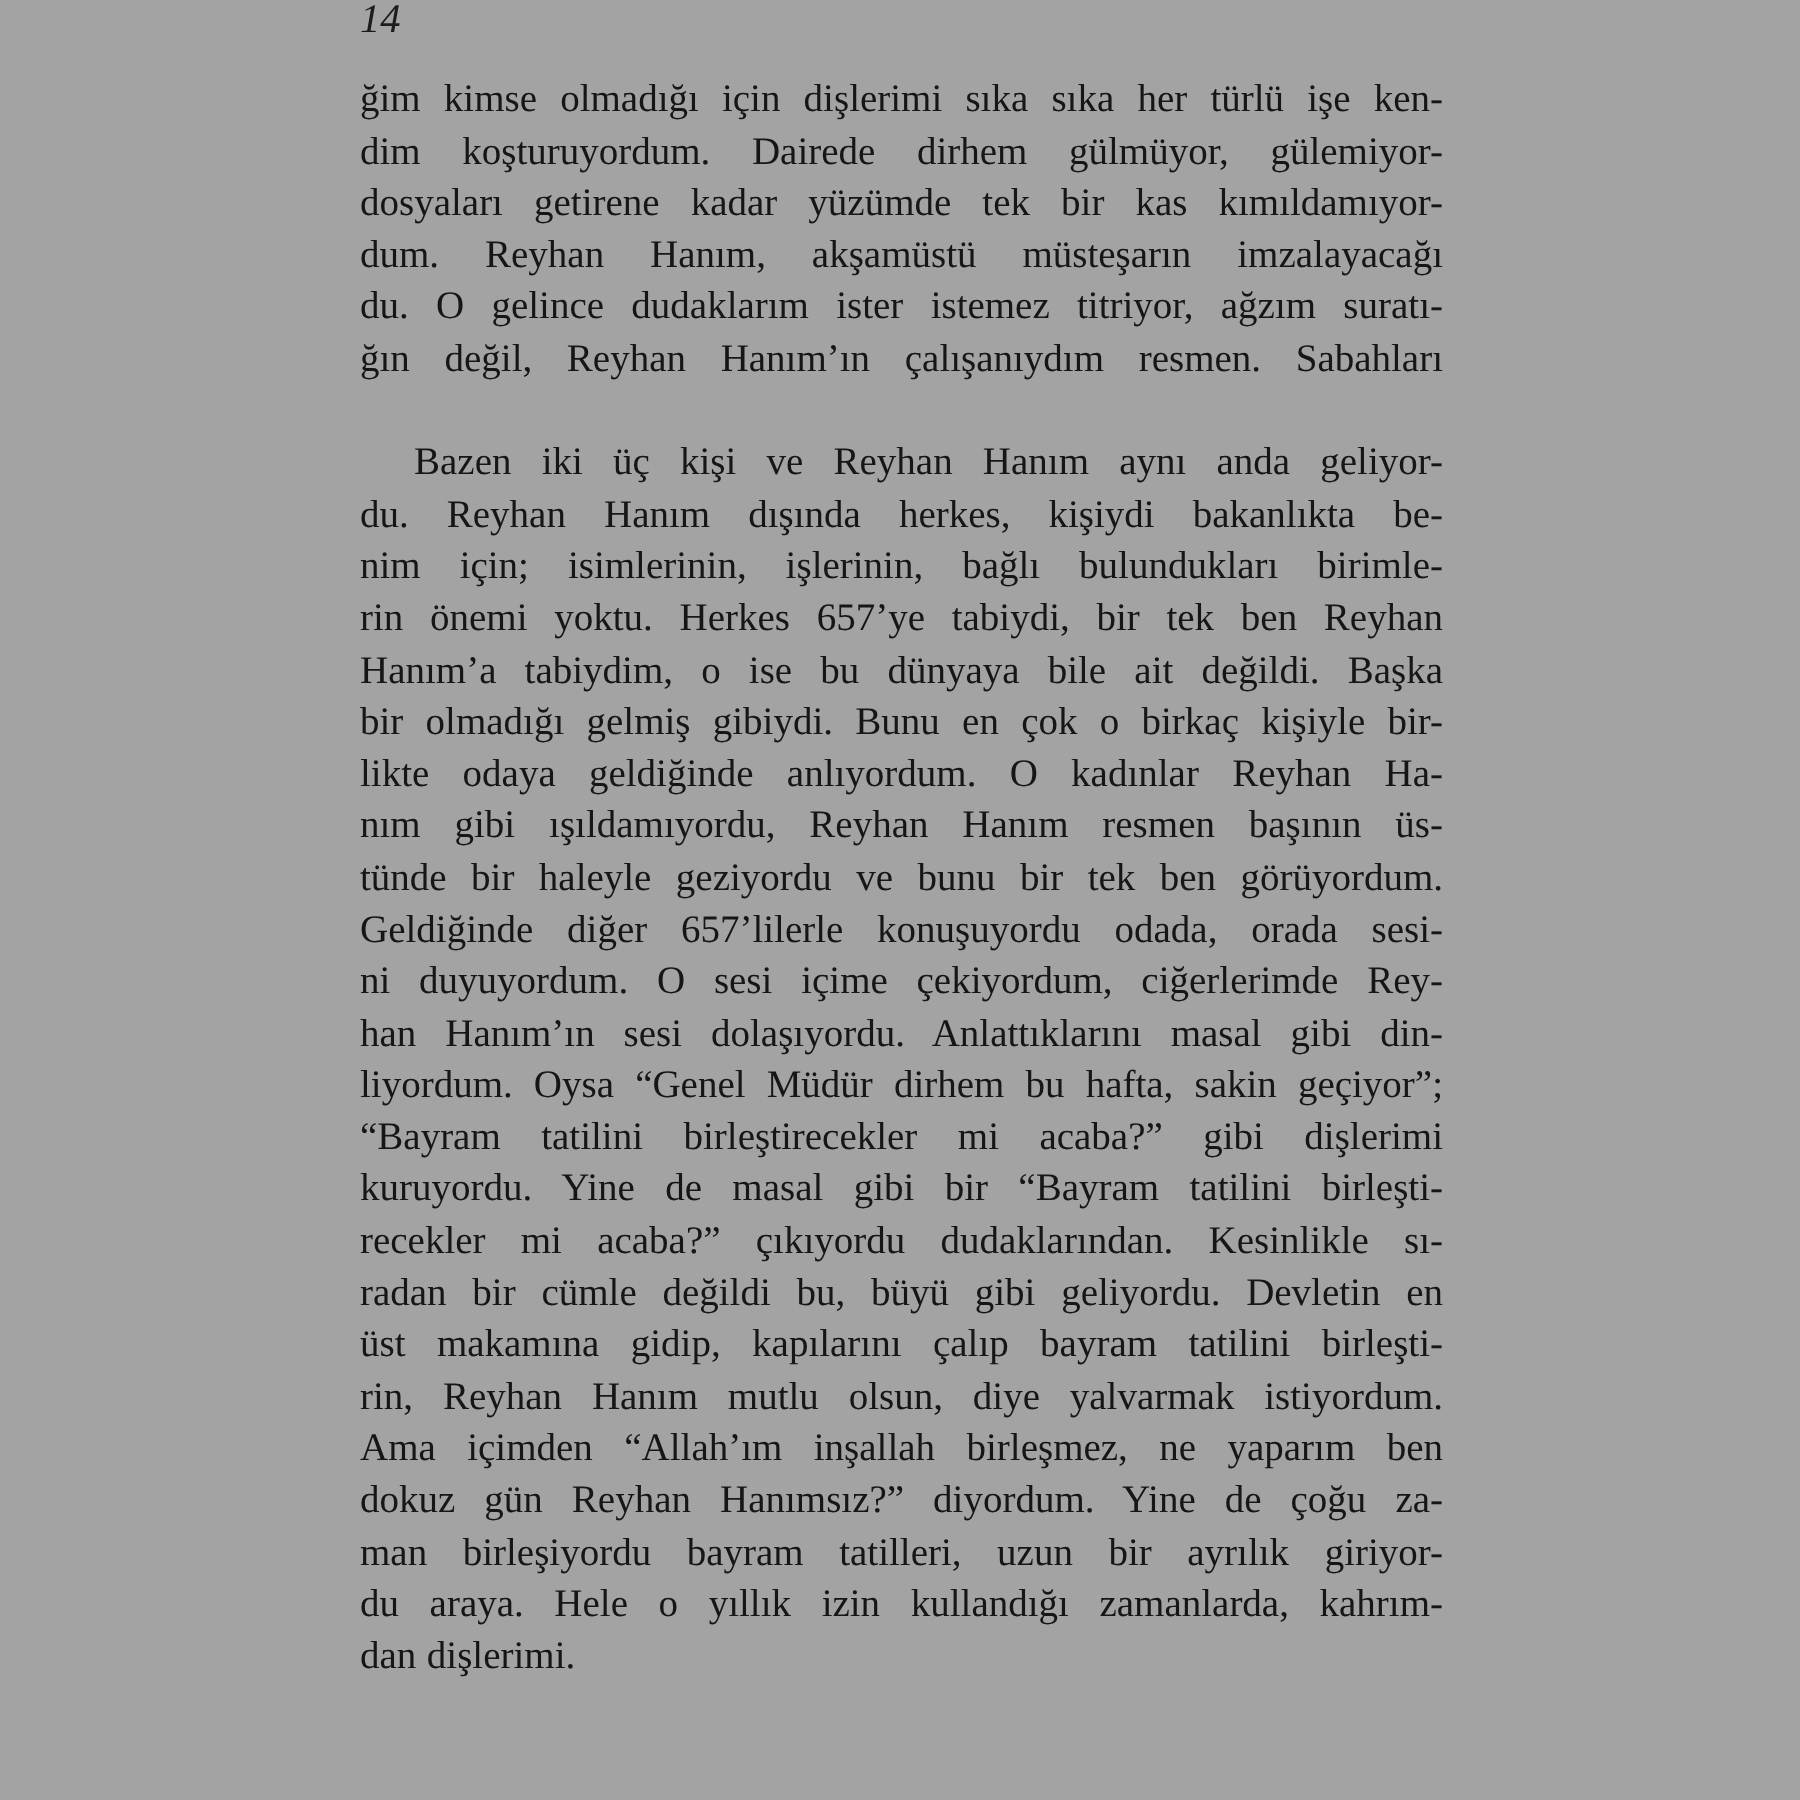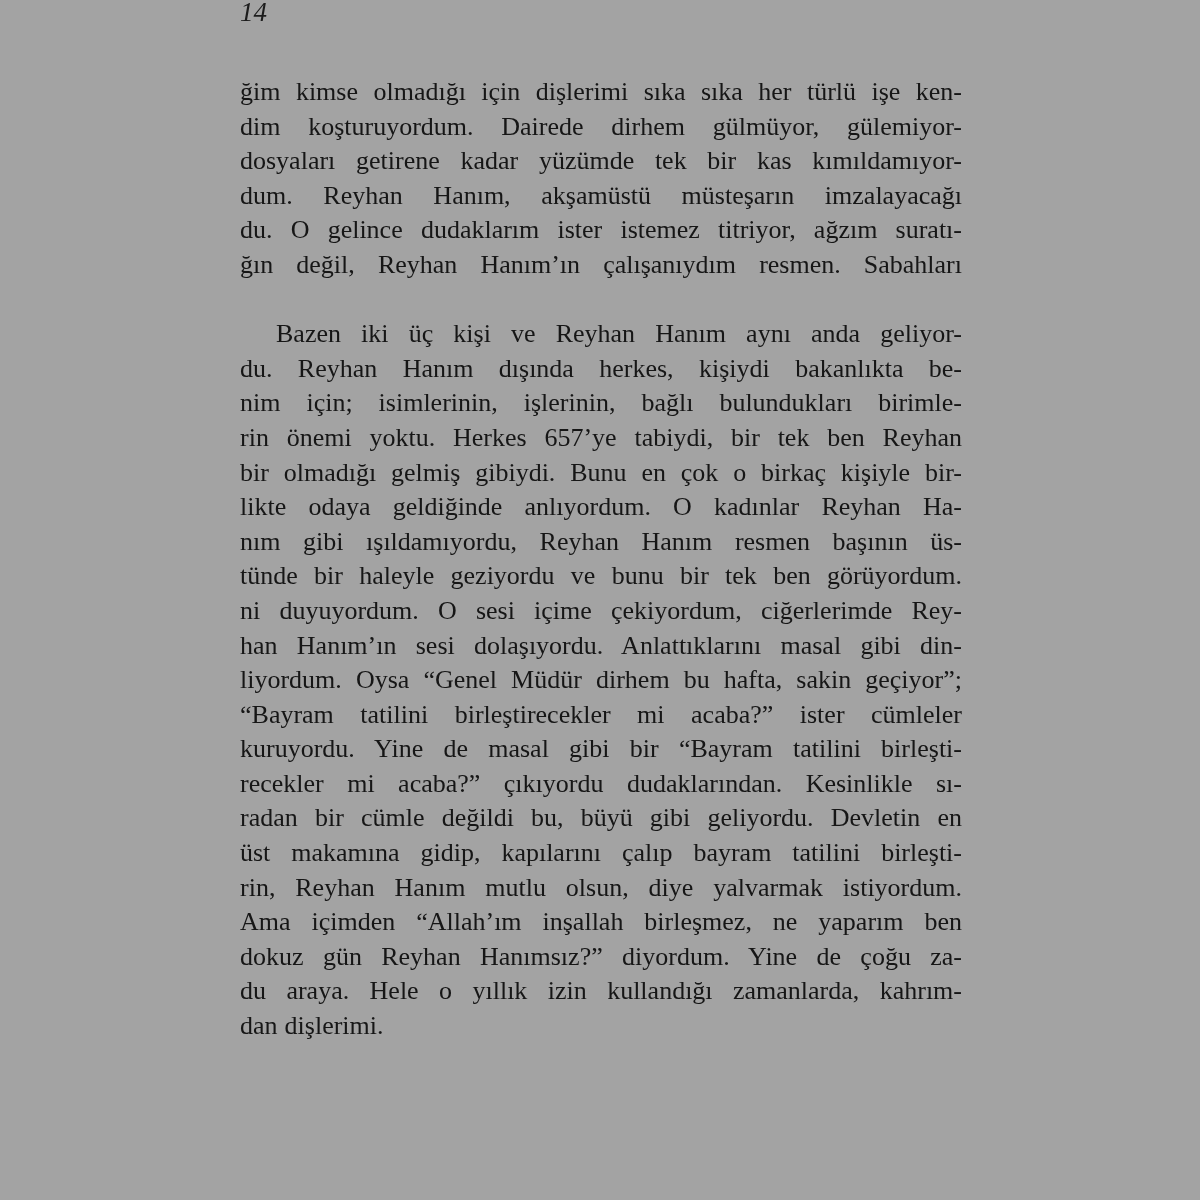--- a/index.html
+++ b/index.html
@@ -26,21 +26,20 @@
     color: #1c1c1c;
   }
   .text-block {
     position: absolute;
     left: 240px;
     top: 49px;
     width: 722px;
     font-size: 26px;
     line-height: 34.6px;
     color: #161616;
-    margin-top: 26px;
   }
   .paragraph {
     margin: 0;
     padding: 0;
   }
   .paragraph + .paragraph {
     margin-top: 34.6px;
   }
   .line {
     height: 34.6px;
@@ -69,32 +68,35 @@
         <div class="line">dosyaları getirene kadar yüzümde tek bir kas kımıldamıyor-</div>
         <div class="line">dum. Reyhan Hanım, akşamüstü müsteşarın imzalayacağı</div>
         <div class="line">du. O gelince dudaklarım ister istemez titriyor, ağzım suratı-</div>
         <div class="line">ğın değil, Reyhan Hanım’ın çalışanıydım resmen. Sabahları</div>
       </div>
       <div class="paragraph indent">
         <div class="line first">Bazen iki üç kişi ve Reyhan Hanım aynı anda geliyor-</div>
         <div class="line">du. Reyhan Hanım dışında herkes, kişiydi bakanlıkta be-</div>
         <div class="line">nim için; isimlerinin, işlerinin, bağlı bulundukları birimle-</div>
         <div class="line">rin önemi yoktu. Herkes 657’ye tabiydi, bir tek ben Reyhan</div>
+        <div class="line">Hanım’a tabiydim, o ise bu dünyaya bile ait değildi. Başka</div>
         <div class="line">bir olmadığı gelmiş gibiydi. Bunu en çok o birkaç kişiyle bir-</div>
         <div class="line">likte odaya geldiğinde anlıyordum. O kadınlar Reyhan Ha-</div>
         <div class="line">nım gibi ışıldamıyordu, Reyhan Hanım resmen başının üs-</div>
         <div class="line">tünde bir haleyle geziyordu ve bunu bir tek ben görüyordum.</div>
+        <div class="line">Geldiğinde diğer 657’lilerle konuşuyordu odada, orada sesi-</div>
         <div class="line">ni duyuyordum. O sesi içime çekiyordum, ciğerlerimde Rey-</div>
         <div class="line">han Hanım’ın sesi dolaşıyordu. Anlattıklarını masal gibi din-</div>
         <div class="line">liyordum. Oysa “Genel Müdür dirhem bu hafta, sakin geçiyor”;</div>
-        <div class="line">“Bayram tatilini birleştirecekler mi acaba?” ister cümleler</div>
+        <div class="line">“Bayram tatilini birleştirecekler mi acaba?” gibi dişlerimi</div>
         <div class="line">kuruyordu. Yine de masal gibi bir “Bayram tatilini birleşti-</div>
         <div class="line">recekler mi acaba?” çıkıyordu dudaklarından. Kesinlikle sı-</div>
         <div class="line">radan bir cümle değildi bu, büyü gibi geliyordu. Devletin en</div>
         <div class="line">üst makamına gidip, kapılarını çalıp bayram tatilini birleşti-</div>
         <div class="line">rin, Reyhan Hanım mutlu olsun, diye yalvarmak istiyordum.</div>
         <div class="line">Ama içimden “Allah’ım inşallah birleşmez, ne yaparım ben</div>
         <div class="line">dokuz gün Reyhan Hanımsız?” diyordum. Yine de çoğu za-</div>
+        <div class="line">man birleşiyordu bayram tatilleri, uzun bir ayrılık giriyor-</div>
         <div class="line">du araya. Hele o yıllık izin kullandığı zamanlarda, kahrım-</div>
         <div class="line last">dan dişlerimi.</div>
       </div>
     </div>
 </div>
 
 </body></html>

